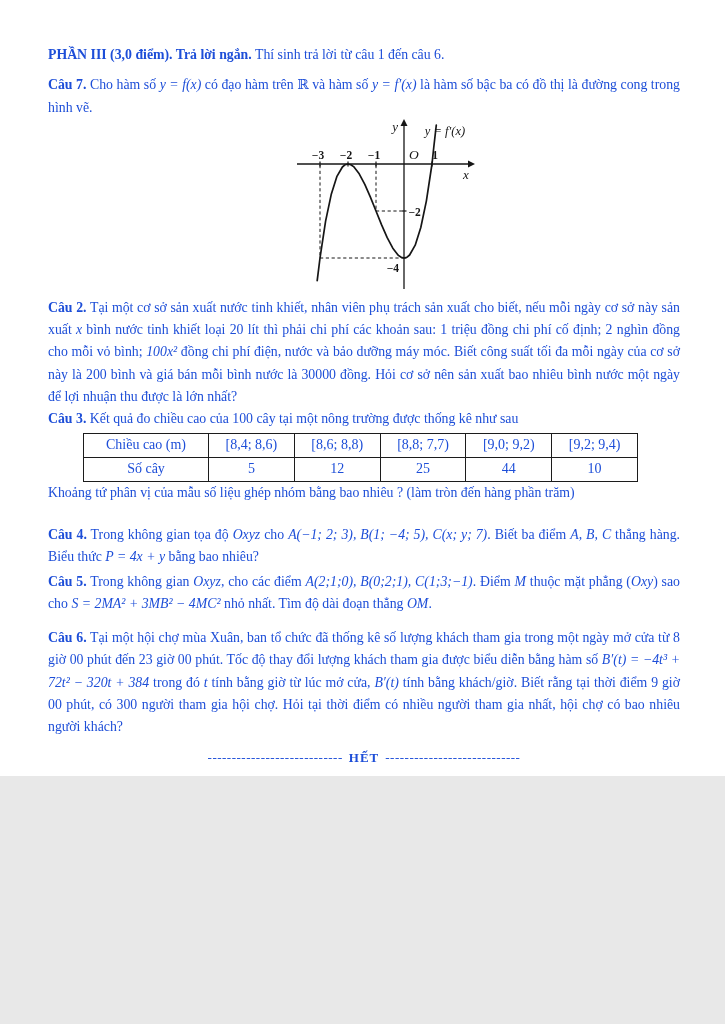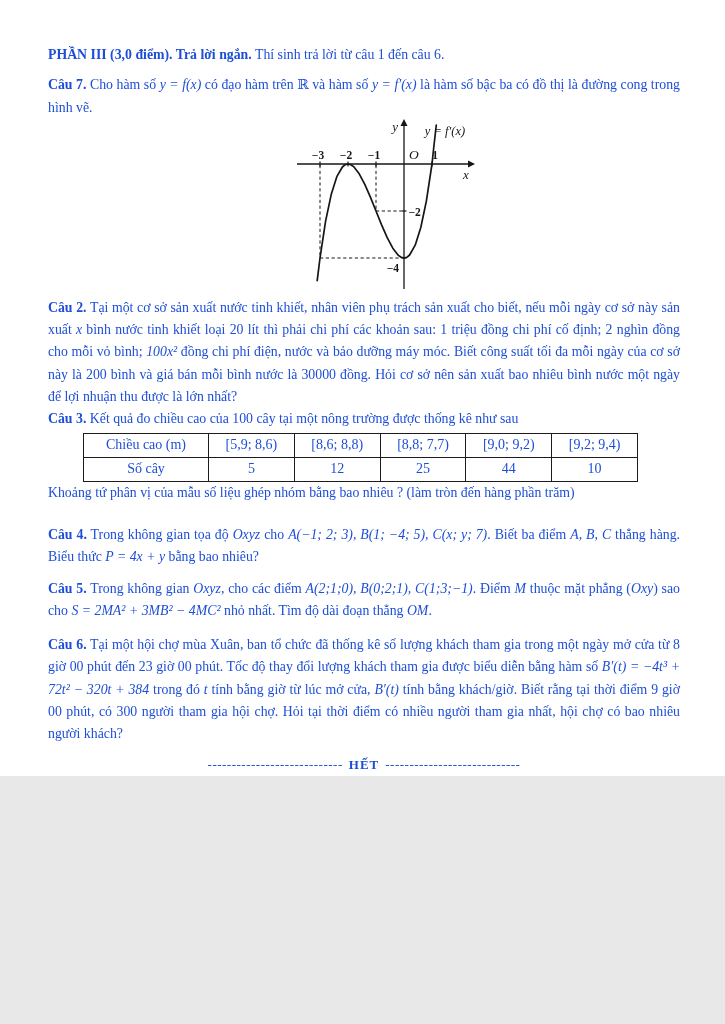--- a/index.html
+++ b/index.html
@@ -23,21 +23,21 @@
   table.freq{
     border-collapse:collapse;margin:2px 0 0 35px;table-layout:fixed;width:555px;
   }
   table.freq td{
     border:1.5px solid #1c1c1c;text-align:center;font-size:14px;
     line-height:18px;padding:2.5px 3px;overflow:hidden;white-space:nowrap;
   }
   table.freq td.c0{width:118px;}
   .q3q{margin-top:0;}
   .q4{margin-top:20px;}
-  .q5{margin-top:9px;}
+  .q5{margin-top:2px;}
   .q6{margin-top:12px;}
   .footer{margin-top:8px;text-align:center;font-size:13px;letter-spacing:0.5px;}
   .footer .b{letter-spacing:1px;padding:0 6px;}
   
   .gt{font-family:"Liberation Serif","DejaVu Serif",serif;fill:#161616;}
   .gi{font-style:italic;}
   .gb{font-weight:bold;}
 </style>
 </head>
 <body>
@@ -89,21 +89,21 @@
 
 
   <p class="q2 jst"><span class="b">Câu 2.</span><span> Tại một cơ sở sản xuất nước tinh khiết, nhân viên phụ trách sản xuất cho biết, nếu mỗi ngày cơ sở này sản xuất </span><span class="i">x</span><span> bình nước tinh khiết loại 20 lít thì phải chi phí các khoản sau: 1 triệu đồng chi phí cố định; 2 nghìn đồng cho mỗi vỏ bình; </span><span class="i">100x²</span><span> đồng chi phí điện, nước và bảo dưỡng máy móc. Biết công suất tối đa mỗi ngày của cơ sở này là 200 bình và giá bán mỗi bình nước là 30000 đồng. Hỏi cơ sở nên sản xuất bao nhiêu bình nước một ngày để lợi nhuận thu được là lớn nhất?</span></p>
 
   <p class="q3"><span class="b">Câu 3.</span><span> Kết quả đo chiều cao của 100 cây tại một nông trường được thống kê như sau</span></p>
 
   <table class="freq">
     <tbody>
         <tr>
       <td class="c0">Chiều cao (m)</td>
-      <td>[5,9; 8,6)</td>
+      <td>[8,4; 8,6)</td>
       <td>[8,6; 8,8)</td>
       <td>[8,8; 7,7)</td>
       <td>[9,0; 9,2)</td>
       <td>[9,2; 9,4)</td>
     </tr>
     <tr>
       <td class="c0">Số cây</td>
       <td>5</td>
       <td>12</td>
       <td>25</td>

